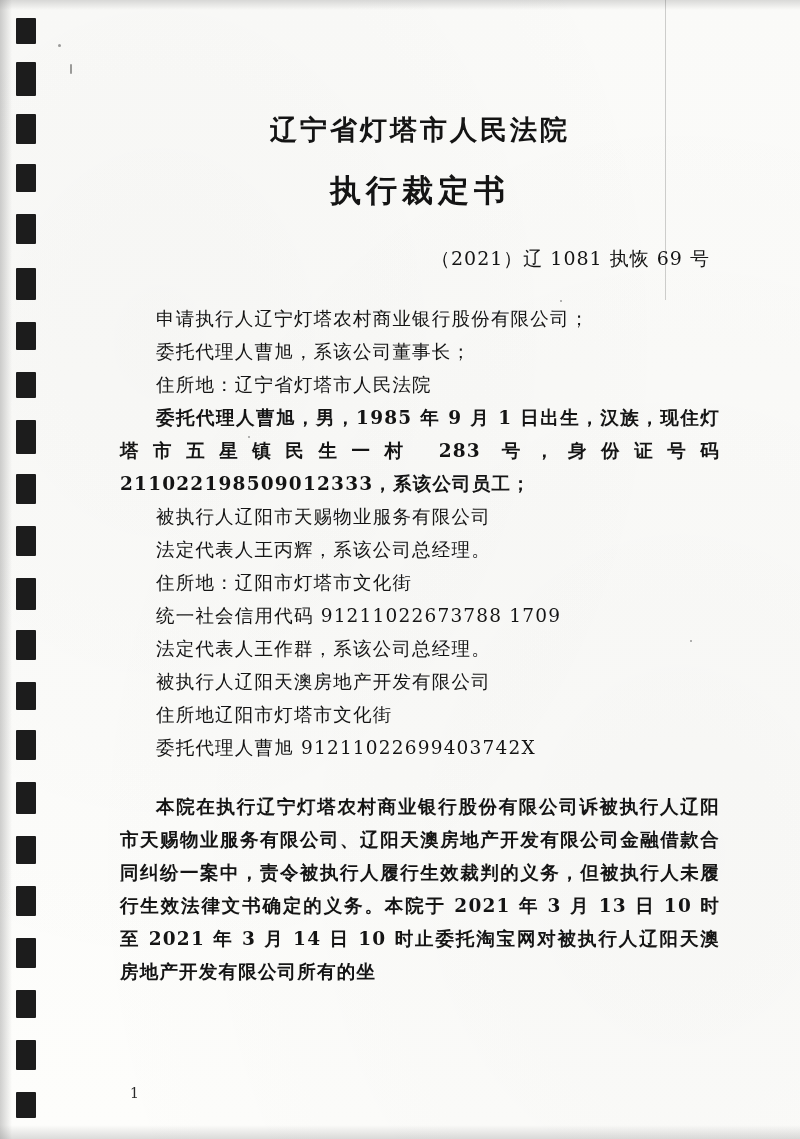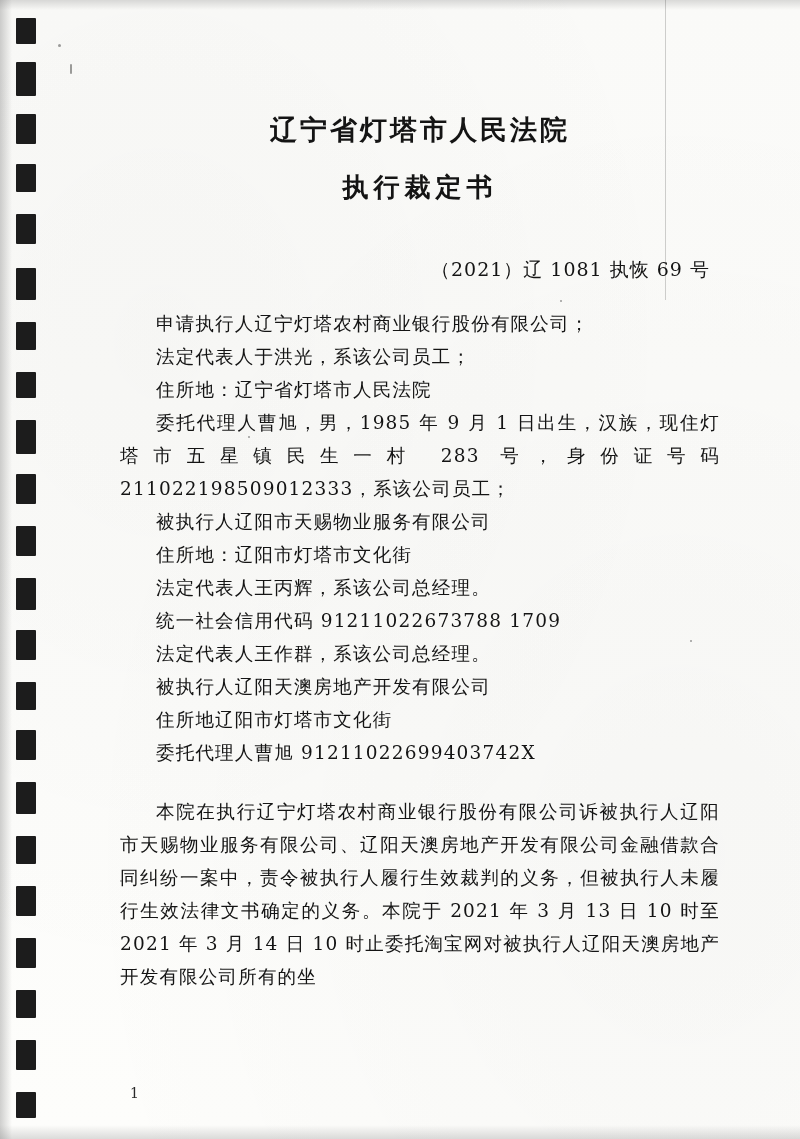--- a/index.html
+++ b/index.html
@@ -98,44 +98,45 @@
     font-family: "DejaVu Serif", "Liberation Serif", serif;
     font-weight: bold;
     letter-spacing: 3px;
   }
   .title-main {
     margin-top: 112px;
     font-size: 27px;
   }
   .title-sub {
     margin-top: 22px;
-    font-size: 26px;
+    font-size: 31px;
     letter-spacing: 5px;
   }
   .case-no {
-    margin-top: 52px;
+    margin-top: 34px;
     text-align: right;
     padding-right: 10px;
     font-family: "DejaVu Serif", "Liberation Serif", serif;
     font-size: 19px;
     letter-spacing: 1px;
   }
   .para-block {
-    margin-top: 24px;
+    margin-top: 30px;
     font-family: "DejaVu Serif", "Liberation Serif", serif;
     font-size: 18.5px;
     line-height: 33px;
     letter-spacing: 1.2px;
   }
   .p-indent {
     text-indent: 36px;
   }
   .p-justify {
     text-align: justify;
     text-justify: inter-ideograph;
+    font-weight: bold;
   }
   .body-section {
     margin-top: 26px;
   }
   .page-num {
     position: absolute;
     left: 10px;
     top: 1085px;
     font-family: "DejaVu Serif", "Liberation Serif", serif;
     font-size: 14px;
@@ -187,26 +188,26 @@
 
   <div class="doc-body">
 
     <div class="title title-main">辽宁省灯塔市人民法院</div>
     <div class="title title-sub">执行裁定书</div>
 
     <div class="case-no">（2021）辽 1081 执恢 69 号</div>
 
     <div class="para-block">
       <div class="p-indent">申请执行人辽宁灯塔农村商业银行股份有限公司；</div>
-      <div class="p-indent">法定代表人于洪光，系该公司员工；</div>
+      <div class="p-indent">委托代理人曹旭，系该公司董事长；</div>
       <div class="p-indent">住所地：辽宁省灯塔市人民法院</div>
       <div class="p-indent p-justify">委托代理人曹旭，男，1985 年 9 月 1 日出生，汉族，现住灯塔市五星镇民生一村 283 号，身份证号码 211022198509012333，系该公司员工；</div>
       <div class="p-indent">被执行人辽阳市天赐物业服务有限公司</div>
+      <div class="p-indent">法定代表人王丙辉，系该公司总经理。</div>
       <div class="p-indent">住所地：辽阳市灯塔市文化街</div>
-      <div class="p-indent">法定代表人王丙辉，系该公司总经理。</div>
       <div class="p-indent">统一社会信用代码 91211022673788 1709</div>
       <div class="p-indent">法定代表人王作群，系该公司总经理。</div>
       <div class="p-indent">被执行人辽阳天澳房地产开发有限公司</div>
       <div class="p-indent">住所地辽阳市灯塔市文化街</div>
       <div class="p-indent">委托代理人曹旭 91211022699403742X</div>
     </div>
 
     <div class="para-block body-section p-indent p-justify">本院在执行辽宁灯塔农村商业银行股份有限公司诉被执行人辽阳市天赐物业服务有限公司、辽阳天澳房地产开发有限公司金融借款合同纠纷一案中，责令被执行人履行生效裁判的义务，但被执行人未履行生效法律文书确定的义务。本院于 2021 年 3 月 13 日 10 时至 2021 年 3 月 14 日 10 时止委托淘宝网对被执行人辽阳天澳房地产开发有限公司所有的坐</div>
 
     <div class="page-num">1</div>

